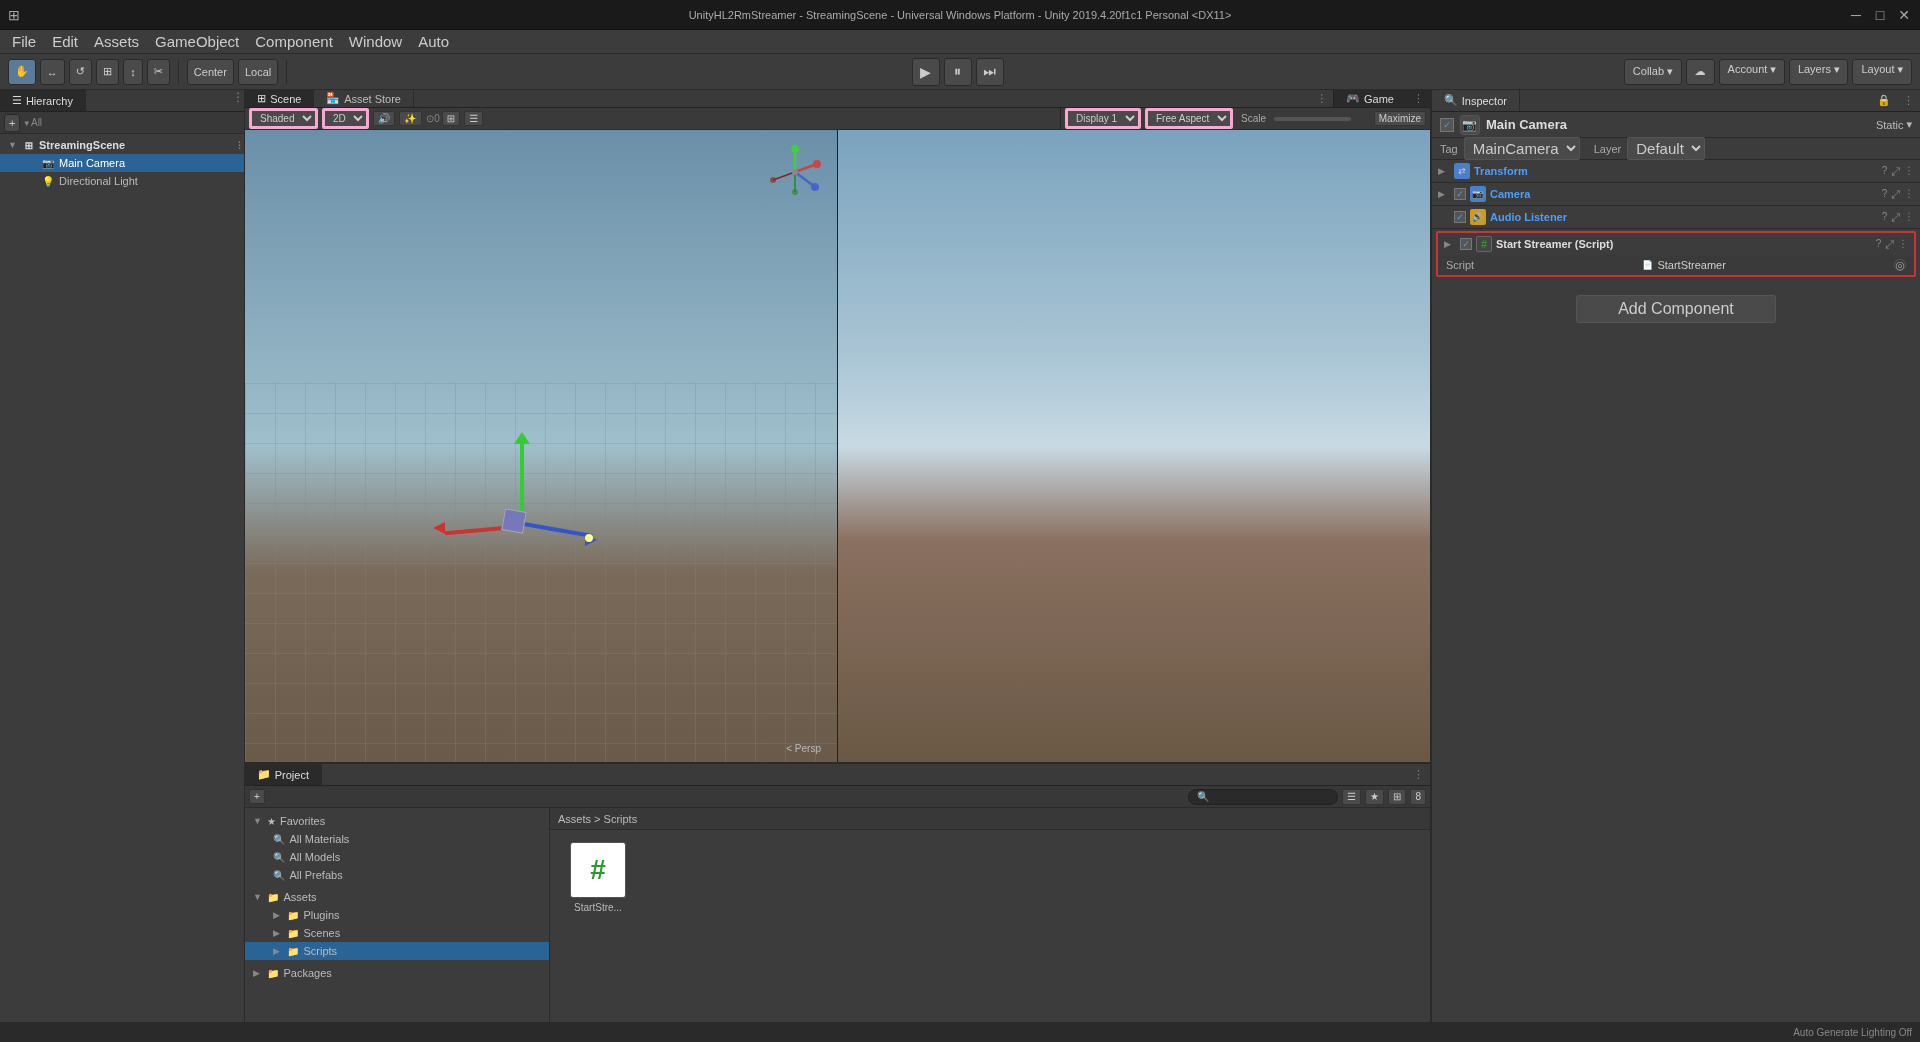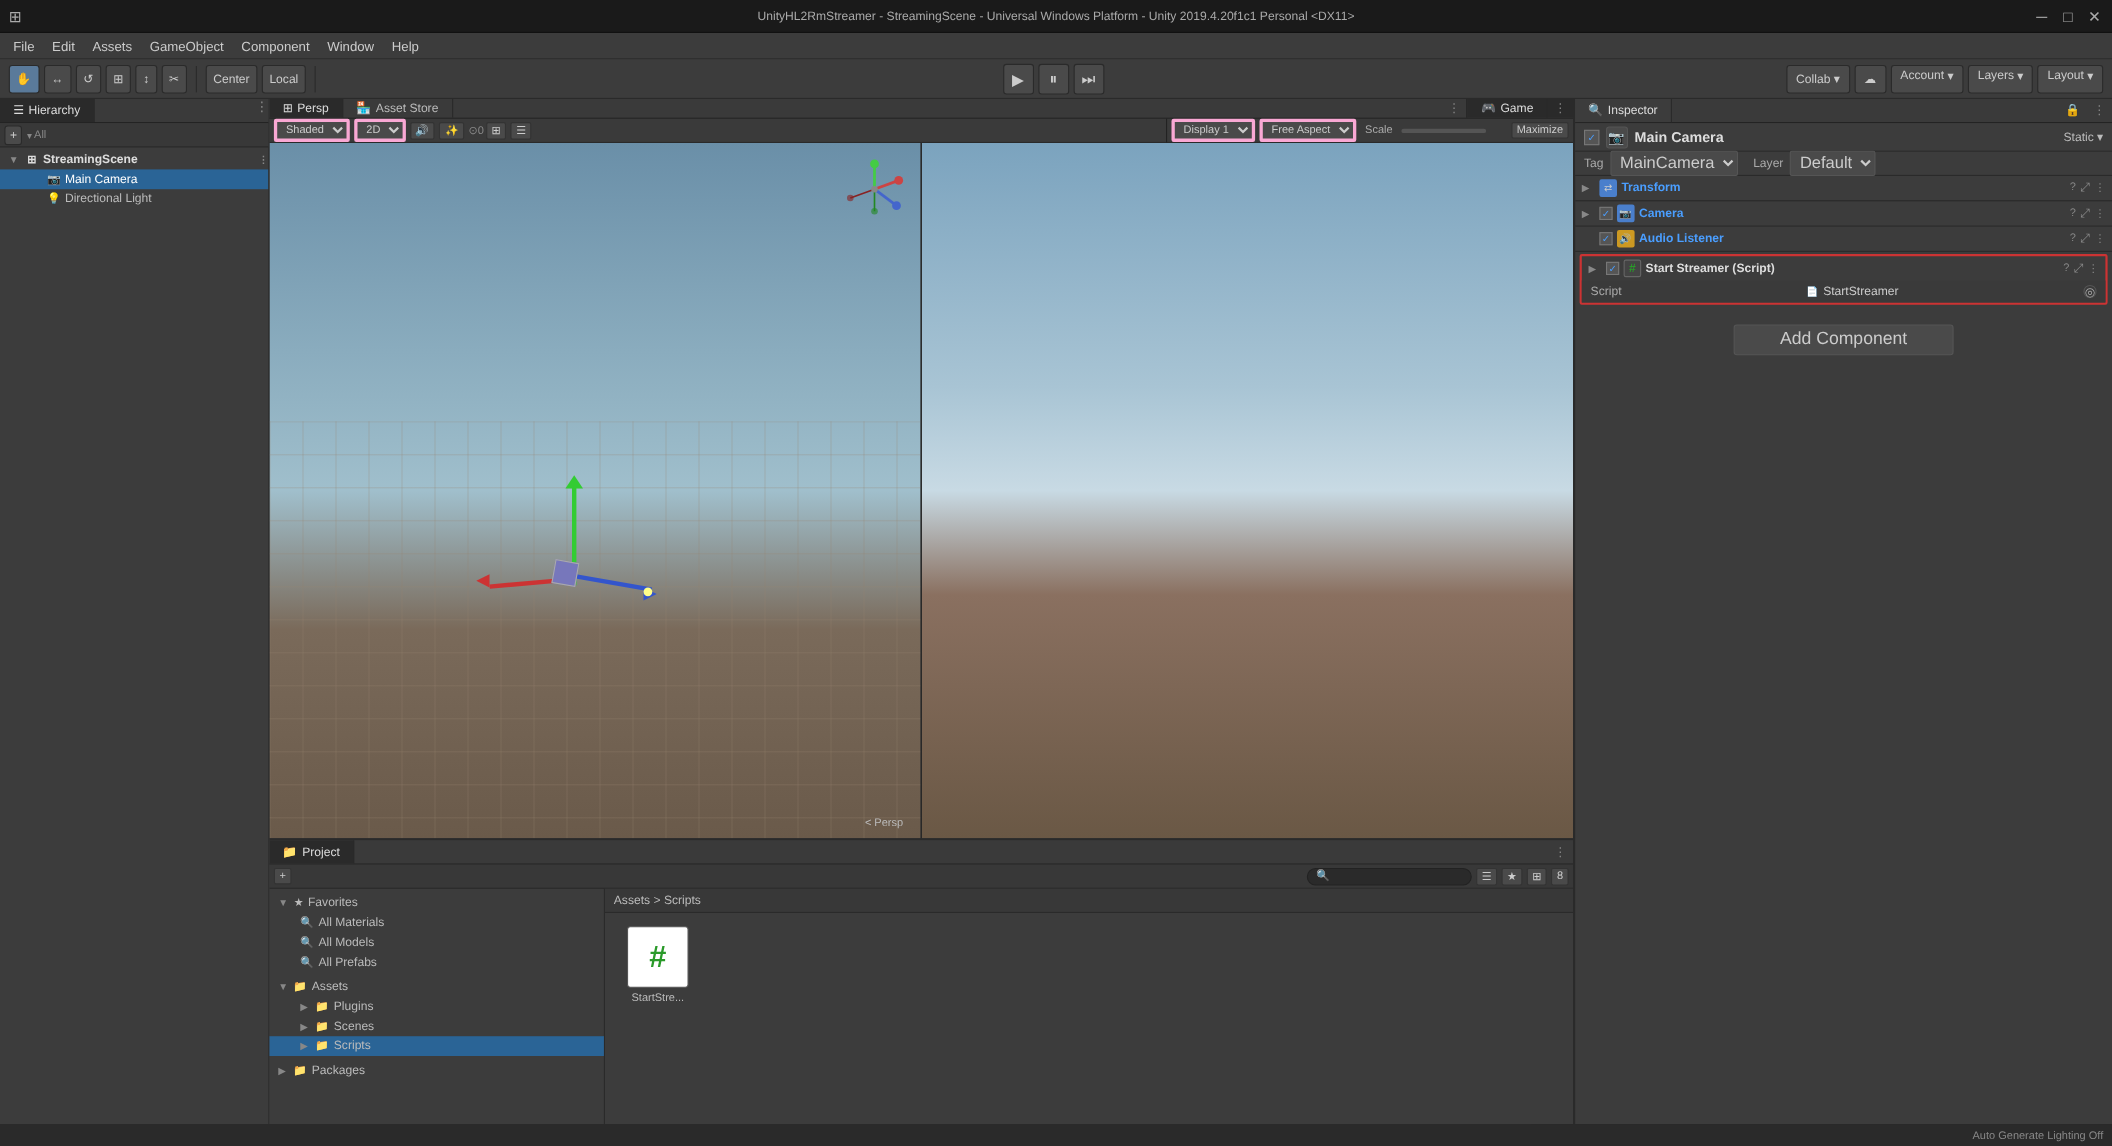--- a/index.html
+++ b/index.html
@@ -50,21 +50,21 @@
       background: #3c3c3c;
       display: flex;
       align-items: center;
       padding: 0 4px;
       border-bottom: 1px solid #2a2a2a;
     }
     .menu-item {
       padding: 2px 8px;
       color: #ccc;
       cursor: pointer;
-      font-size: 12px;
+      font-size: 15px;
       border-radius: 3px;
     }
 
     
     .toolbar {
       height: 36px;
       background: #3c3c3c;
       display: flex;
       align-items: center;
       padding: 0 8px;
@@ -511,21 +511,21 @@
   </div>
 </div>
 
 <div class="menu-bar">
   <div class="menu-item">File</div>
   <div class="menu-item">Edit</div>
   <div class="menu-item">Assets</div>
   <div class="menu-item">GameObject</div>
   <div class="menu-item">Component</div>
   <div class="menu-item">Window</div>
-  <div class="menu-item">Help</div>
+  <div class="menu-item">Auto</div>
 </div>
 
 <div class="toolbar">
 
   <div class="tool-btn active">✋</div>
   <div class="tool-btn">↔</div>
   <div class="tool-btn">↺</div>
   <div class="tool-btn">⊞</div>
   <div class="tool-btn">↕</div>
   <div class="tool-btn">✂</div>
@@ -600,21 +600,21 @@
       </div>
     </div>
   </div>
 
   <div class="center-area">
 
     <div style="display:flex;background:#3a3a3a;border-bottom:1px solid #222;">
 
       <div class="sg-tab active">
         <span>⊞</span>
-        <span>Persp</span>
+        <span>Scene</span>
       </div>
 
       <div class="sg-tab">
         <span>🏪</span>
         <span>Asset Store</span>
       </div>
       <div style="margin-left:auto;color:#888;font-size:11px;display:flex;align-items:center;padding:0 6px;">⋮</div>
 
       <div style="width:1px;background:#222;"></div>
       <div class="sg-tab active" style="background:#2a2a2a;">

